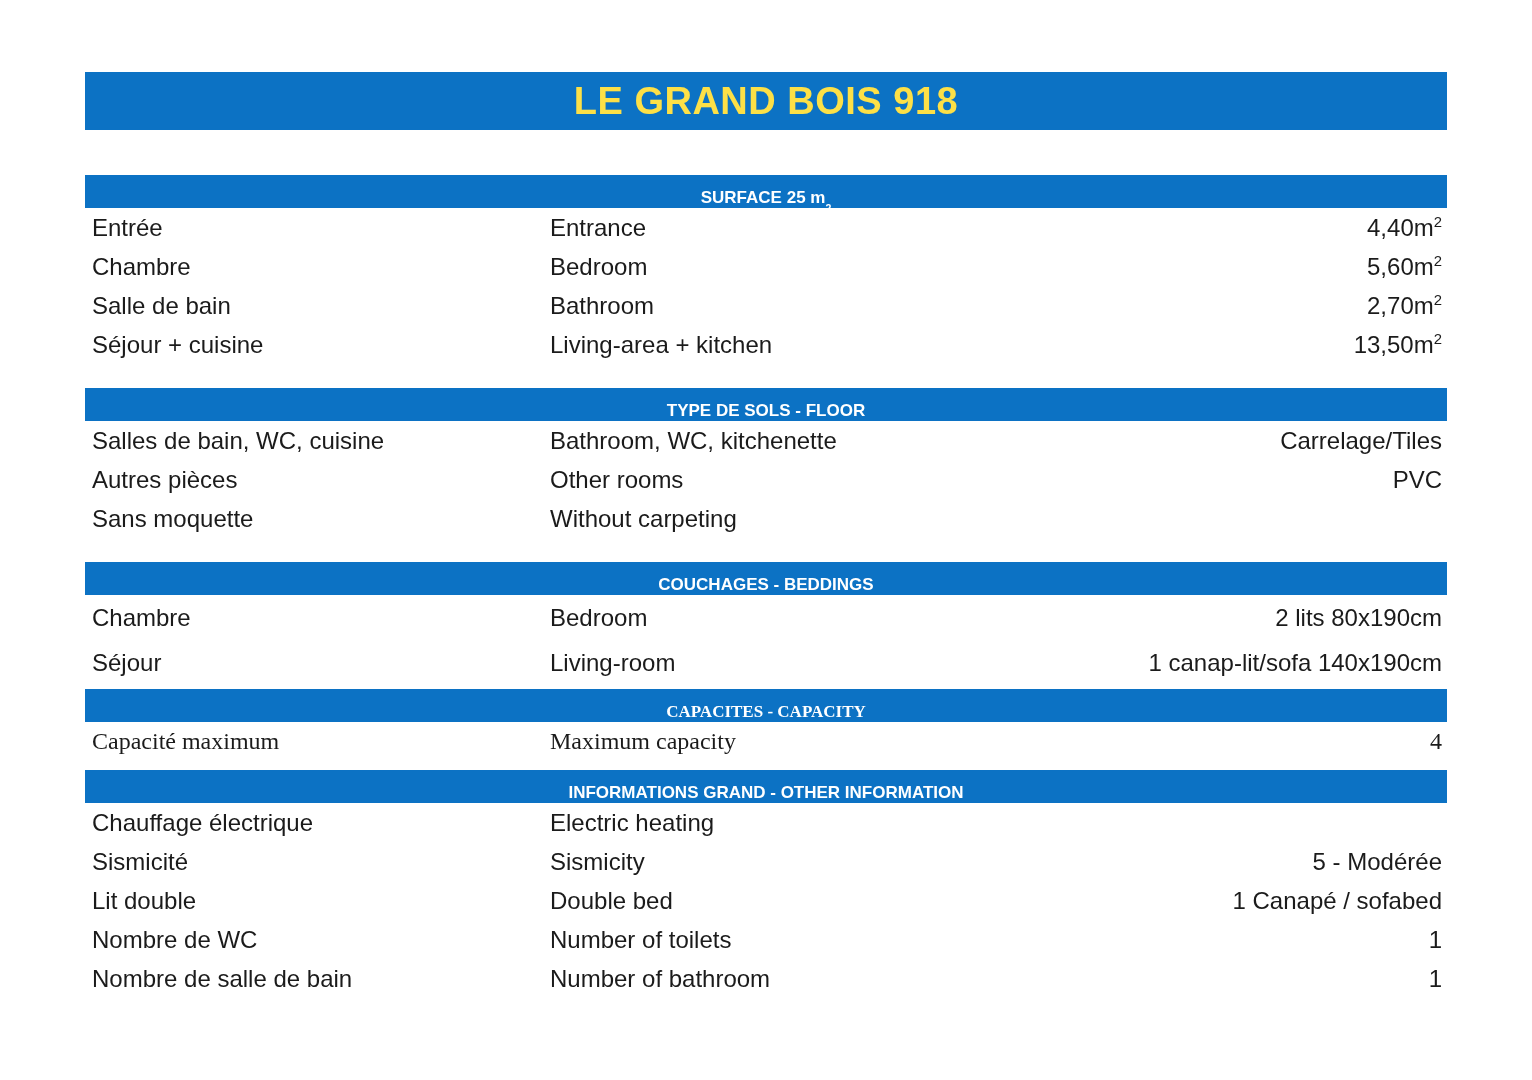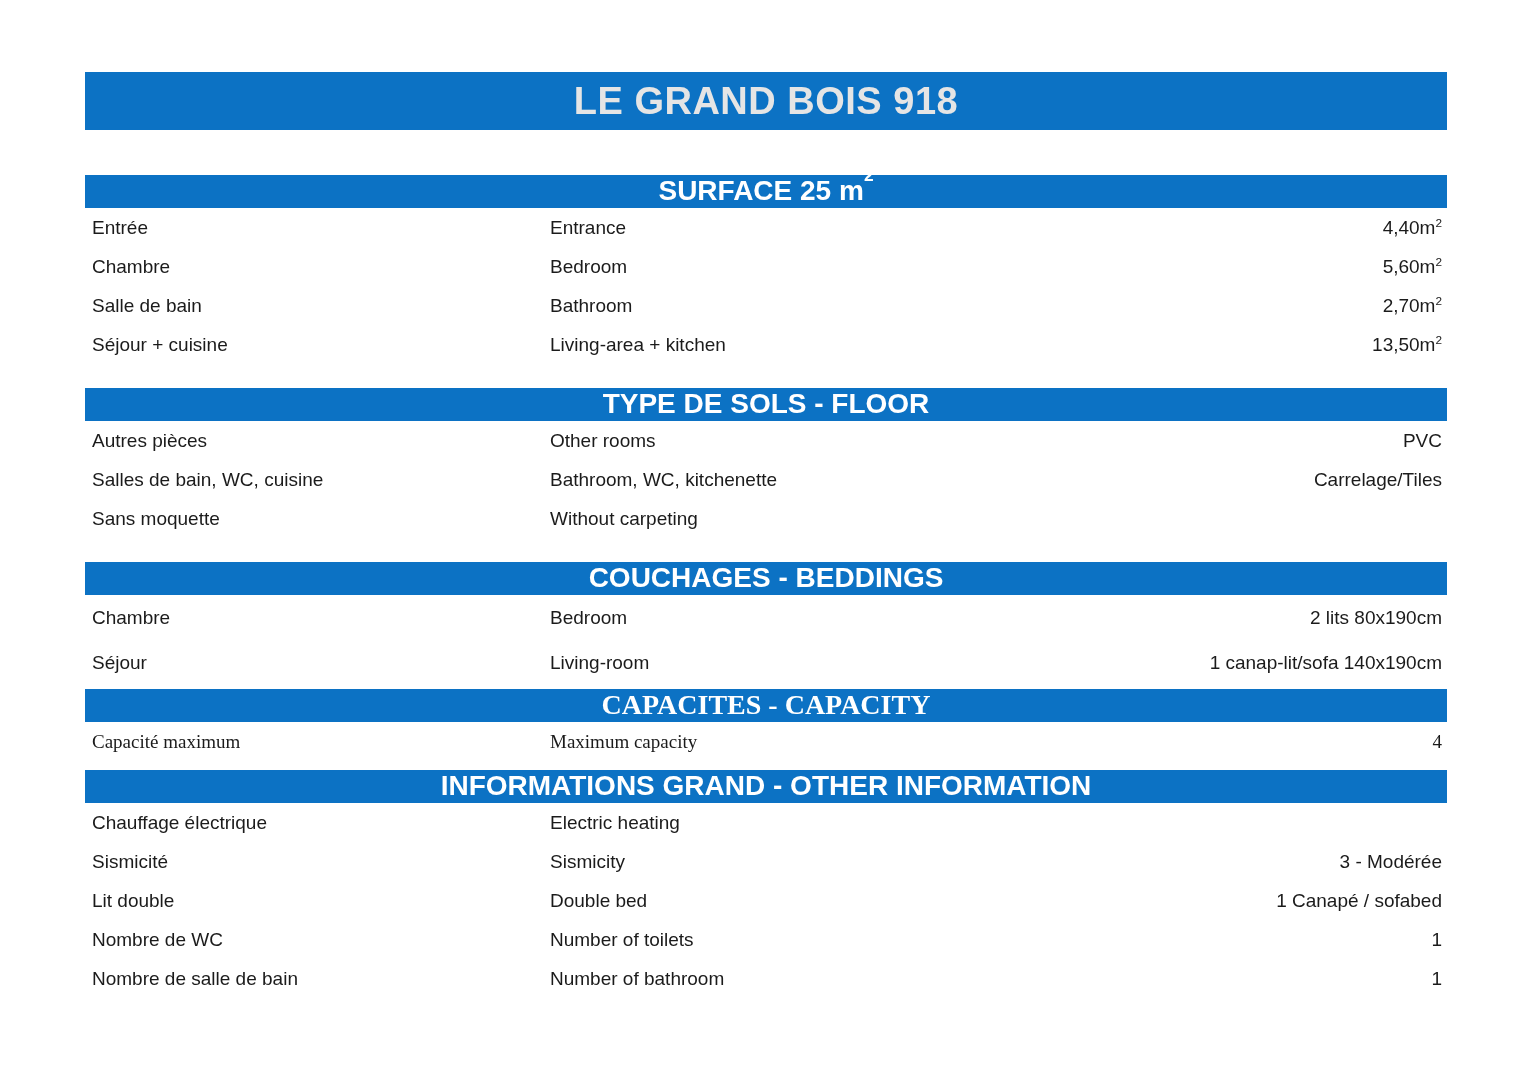--- a/index.html
+++ b/index.html
@@ -14,48 +14,48 @@
   }
   .doc {
     position: absolute;
     left: 85px;
     top: 72px;
     width: 1362px;
   }
   .banner {
     height: 58px;
     background: var(--accent, #0c72c4);
-    color: #e5e5e5;
+    color: #fde047;
     display: flex;
     align-items: center;
     justify-content: center;
     font-weight: bold;
     font-size: 38px;
     letter-spacing: 0.5px;
     margin-bottom: 45px;
   }
   .section + .section { margin-top: 24px; }
   .section-capacity { margin-top: 4px !important; font-family: Liberation Serif, serif; }
   .section-info { margin-top: 9px !important; }
   .section-header {
     height: 33px;
     background: var(--accent, #0c72c4);
     color: #ffffff;
     display: flex;
-    align-items: flex-start;
+    align-items: flex-end;
     justify-content: center;
     font-weight: bold;
-    font-size: 28px;
+    font-size: 17px;
     overflow: visible;
   }
   .row {
     display: flex;
     align-items: center;
     height: 39px;
-    font-size: 19px;
+    font-size: 24px;
   }
   .section-beddings .row { height: 45px; }
   .col-fr {
     width: 458px;
     padding-left: 7px;
     flex: 0 0 auto;
     white-space: nowrap;
   }
   .col-en {
     flex: 1 1 auto;
@@ -108,28 +108,28 @@
       <span class="col-en">Living-area + kitchen</span>
       <span class="col-val"><span>13,50m</span><sup class="sq">2</sup></span>
     </div>
   </div>
 
   <div class="section">
     <div class="section-header">
       <span>TYPE DE SOLS - FLOOR</span>
     </div>
     <div class="row">
+      <span class="col-fr">Salles de bain, WC, cuisine</span>
+      <span class="col-en">Bathroom, WC, kitchenette</span>
+      <span class="col-val">Carrelage/Tiles</span>
+    </div>
+    <div class="row">
       <span class="col-fr">Autres pièces</span>
       <span class="col-en">Other rooms</span>
       <span class="col-val">PVC</span>
-    </div>
-    <div class="row">
-      <span class="col-fr">Salles de bain, WC, cuisine</span>
-      <span class="col-en">Bathroom, WC, kitchenette</span>
-      <span class="col-val">Carrelage/Tiles</span>
     </div>
     <div class="row">
       <span class="col-fr">Sans moquette</span>
       <span class="col-en">Without carpeting</span>
       <span class="col-val"></span>
     </div>
   </div>
 
   <div class="section section-beddings">
     <div class="section-header">
@@ -163,21 +163,21 @@
       <span>INFORMATIONS GRAND - OTHER INFORMATION</span>
     </div>
     <div class="row">
       <span class="col-fr">Chauffage électrique</span>
       <span class="col-en">Electric heating</span>
       <span class="col-val"></span>
     </div>
     <div class="row">
       <span class="col-fr">Sismicité</span>
       <span class="col-en">Sismicity</span>
-      <span class="col-val">3 - Modérée</span>
+      <span class="col-val">5 - Modérée</span>
     </div>
     <div class="row">
       <span class="col-fr">Lit double</span>
       <span class="col-en">Double bed</span>
       <span class="col-val">1 Canapé / sofabed</span>
     </div>
     <div class="row">
       <span class="col-fr">Nombre de WC</span>
       <span class="col-en">Number of toilets</span>
       <span class="col-val">1</span>

